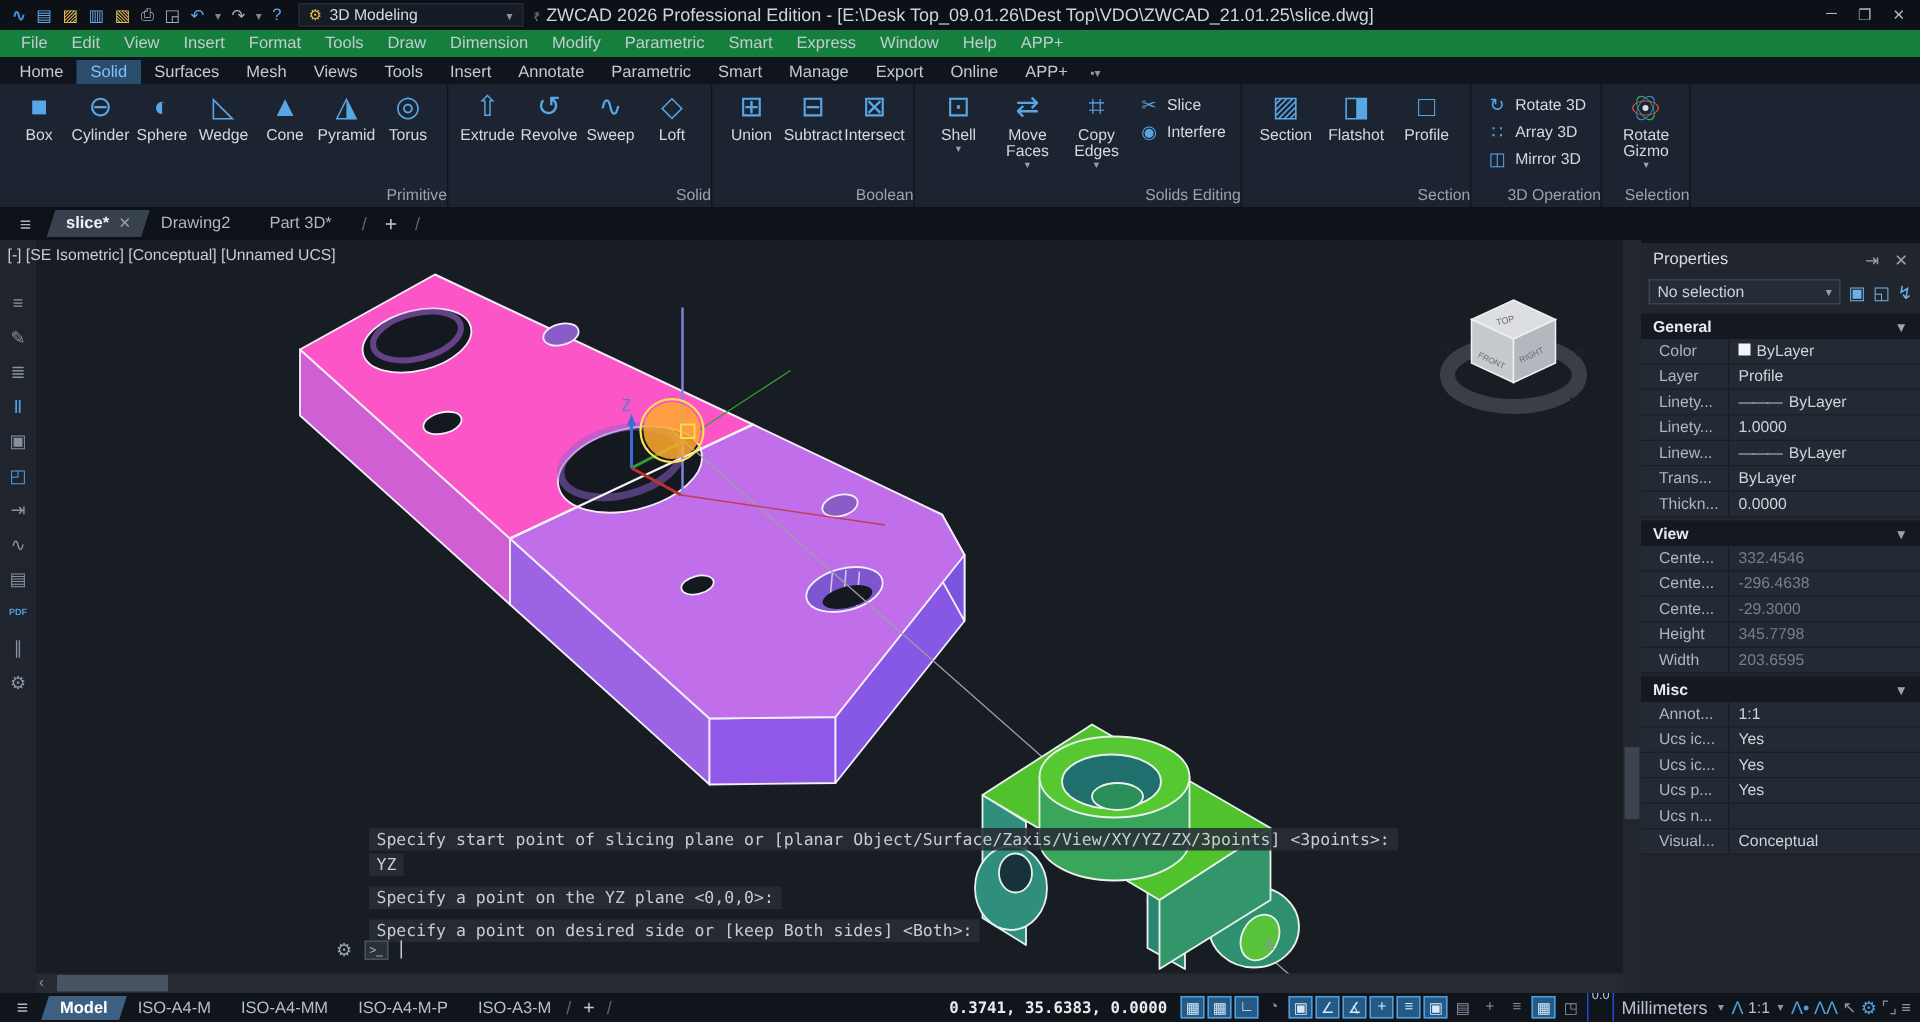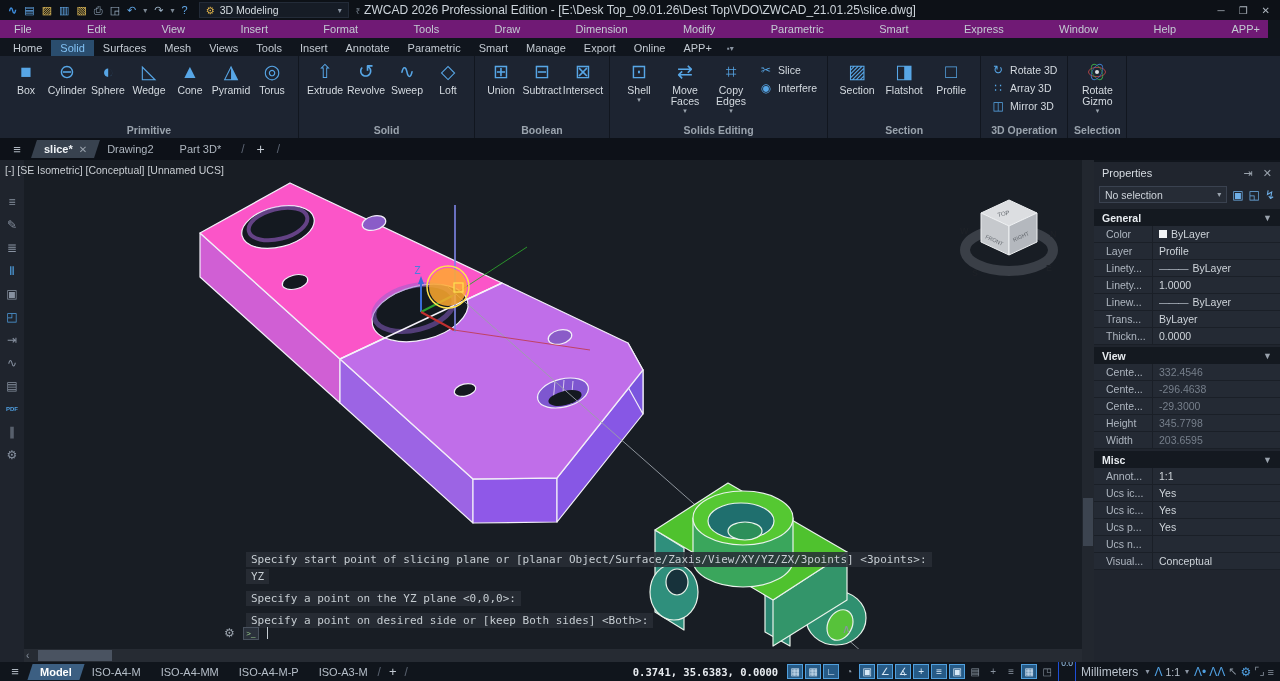--- a/index.html
+++ b/index.html
@@ -19,37 +19,37 @@
   .workspace { display:flex; align-items:center; gap:5px; background:#161c26; border:1px solid #232b38;
     height:16px; padding:0 6px; width:150px; margin-left:4px; }
   .workspace .gear { color:#e8b84b; font-size:10px; }
   .workspace .wname { color:#d6dce2; font-size:10.5px; flex:1; }
   .workspace .dd { color:#8a94a2; font-size:8px; }
   .title-text { position:absolute; left:50%; transform:translateX(-50%); top:3px; color:#cdd4db;
     font-size:12px; white-space:nowrap; }
   .winbtns { margin-left:auto; display:flex; gap:14px; padding-right:10px; color:#aeb6bf; font-size:10px; }
 
   
-  .menubar { position:absolute; left:0; top:20px; right:12px; height:18px; background:#701a75;
-    display:flex; align-items:center; padding-left:6px;justify-content:space-between; }
+  .menubar { position:absolute; left:0; top:20px; right:0; height:18px; background:#15803d;
+    display:flex; align-items:center; padding-left:6px; }
   .menubar span { padding:0 8px; font-size:11px; color:#c3cad2; cursor:default; }
 
   
   .tabrow { position:absolute; left:0; top:38px; right:0; height:18px; background:#10151d;
     display:flex; align-items:flex-end; padding-left:4px; }
   .tabrow .rtab { padding:2px 9px; font-size:11px; color:#c3cad2; cursor:default; }
   .tabrow .rtab.active { background:#2a4d6e; color:#82c2f5; }
   .panel-toggle { margin-left:6px; color:#8a94a2; font-size:8px; padding-bottom:3px; }
 
   
   .ribbon { position:absolute; left:0; top:56px; right:0; height:82px; background:#1d2431;
     display:flex; }
   .rgroup { display:flex; flex-direction:column; border-right:1px solid #11161f; }
   .rbody { flex:1; display:flex; align-items:flex-start; padding:3px 6px 0 6px; gap:1px; }
-  .rglabel { height:15px; text-align:center; font-size:10.5px; color:#9aa3ad; line-height:14px;font-weight:bold; }
+  .rglabel { height:15px; text-align:right; font-size:10.5px; color:#9aa3ad; line-height:14px; }
   .rbtn { width:40px; display:flex; flex-direction:column; align-items:center; cursor:default; }
   .rbtn .ricon { font-size:19px; line-height:26px; height:26px; color:#57a6e6; }
   .rbtn .rlab { font-size:10.5px; line-height:11px; color:#d4dae0; text-align:center; white-space:normal; }
   .rbtn .arrow { font-size:7px; color:#9aa3ad; line-height:7px; }
   .rbtn.wide { width:46px; }
   .smallcol { display:flex; flex-direction:column; justify-content:flex-start; gap:4px; padding:4px 4px; }
   .sbtn { display:flex; align-items:center; gap:5px; font-size:10.5px; color:#d4dae0; cursor:default; }
   .sbtn .sicon { color:#57a6e6; font-size:12px; width:14px; text-align:center; }
   .gizmo-ic { width:26px; height:26px; position:relative; }
   .gizmo-ic i { position:absolute; inset:4px; border:1.5px solid; border-radius:50%; }

